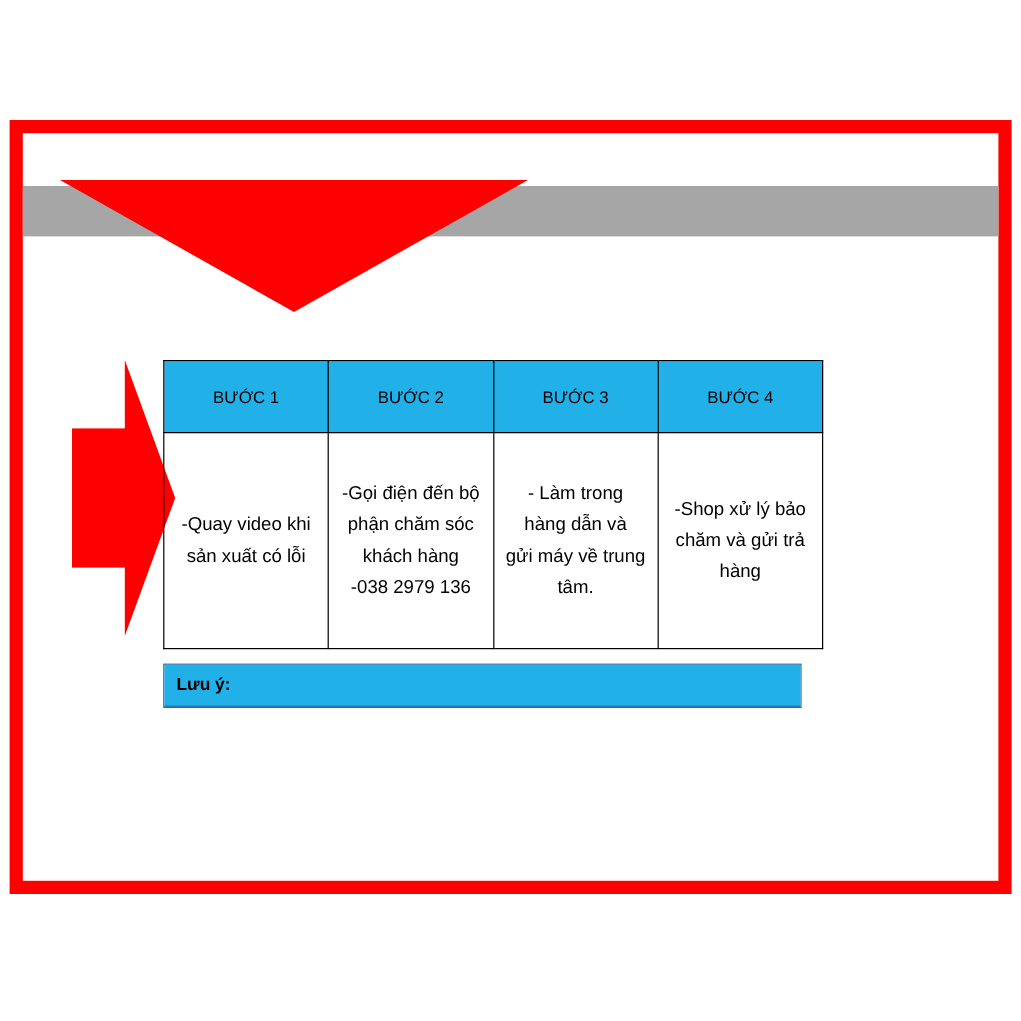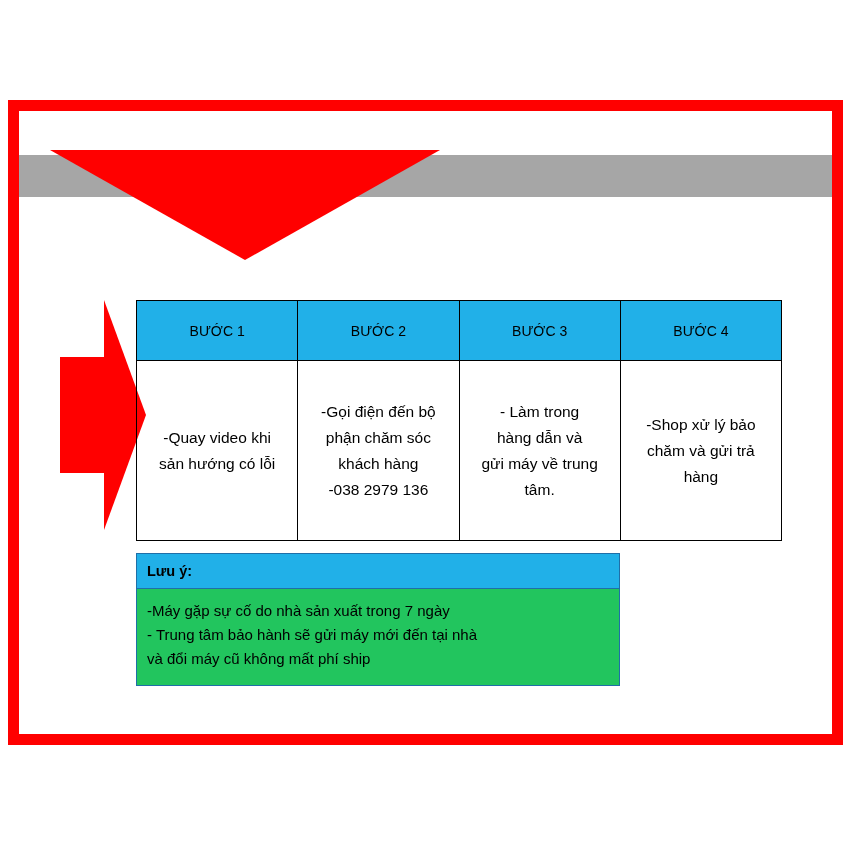--- a/index.html
+++ b/index.html
@@ -89,21 +89,21 @@
     border-top: 115px solid transparent;
     border-bottom: 115px solid transparent;
     border-left: 42px solid #ff0000;
   }
 
   
   #steps-table {
     position: absolute;
     left: 136px;
     top: 300px;
-    width: 646px;
+    width: 550px;
     border-collapse: collapse;
     table-layout: fixed;
   }
   #steps-table th, #steps-table td {
     border: 1px solid #000000;
     box-sizing: border-box;
   }
   #steps-table th {
     background: #21b0e8;
     color: #000000;
@@ -122,24 +122,24 @@
     color: #000000;
     padding: 4px 6px;
   }
   #steps-table td .ln { display: block; }
 
   
   #note-box {
     position: absolute;
     left: 136px;
     top: 553px;
-    width: 484px;
+    width: 532px;
     border: 1px solid #1f6fa8;
     box-sizing: border-box;
-    background: #22c55e;
+    background: #a21caf;
   }
   #note-header {
     background: #21b0e8;
     color: #000000;
     font-weight: bold;
     font-size: 14.5px;
     padding: 9px 10px;
     border-bottom: 1px solid #1f6fa8;
   }
   #note-body {
@@ -173,21 +173,21 @@
       <th>BƯỚC 1</th>
       <th>BƯỚC 2</th>
       <th>BƯỚC 3</th>
       <th>BƯỚC 4</th>
     </tr>
   </thead>
   <tbody>
     <tr>
       <td>
         <span class="ln">-Quay video khi</span>
-        <span class="ln">sản hướng có lỗi</span>
+        <span class="ln">sản xuất có lỗi</span>
       </td>
       <td>
         <span class="ln">-Gọi điện đến bộ</span>
         <span class="ln">phận chăm sóc</span>
         <span class="ln">khách hàng</span>
         <span class="ln">-038 2979 136</span>
       </td>
       <td>
         <span class="ln">- Làm trong</span>
         <span class="ln">hàng dẫn và</span>
@@ -198,18 +198,13 @@
         <span class="ln">-Shop xử lý bảo</span>
         <span class="ln">chăm và gửi trả</span>
         <span class="ln">hàng</span>
       </td>
     </tr>
   </tbody>
 </table>
 
 <div id="note-box">
   <div id="note-header">Lưu ý:</div>
-  <div id="note-body">
-    <span class="ln">-Máy gặp sự cố do nhà sản xuất trong 7 ngày</span>
-    <span class="ln">- Trung tâm bảo hành sẽ gửi máy mới đến tại nhà</span>
-    <span class="ln">và đổi máy cũ không mất phí ship</span>
-  </div>
 </div>
 
 </body></html>

